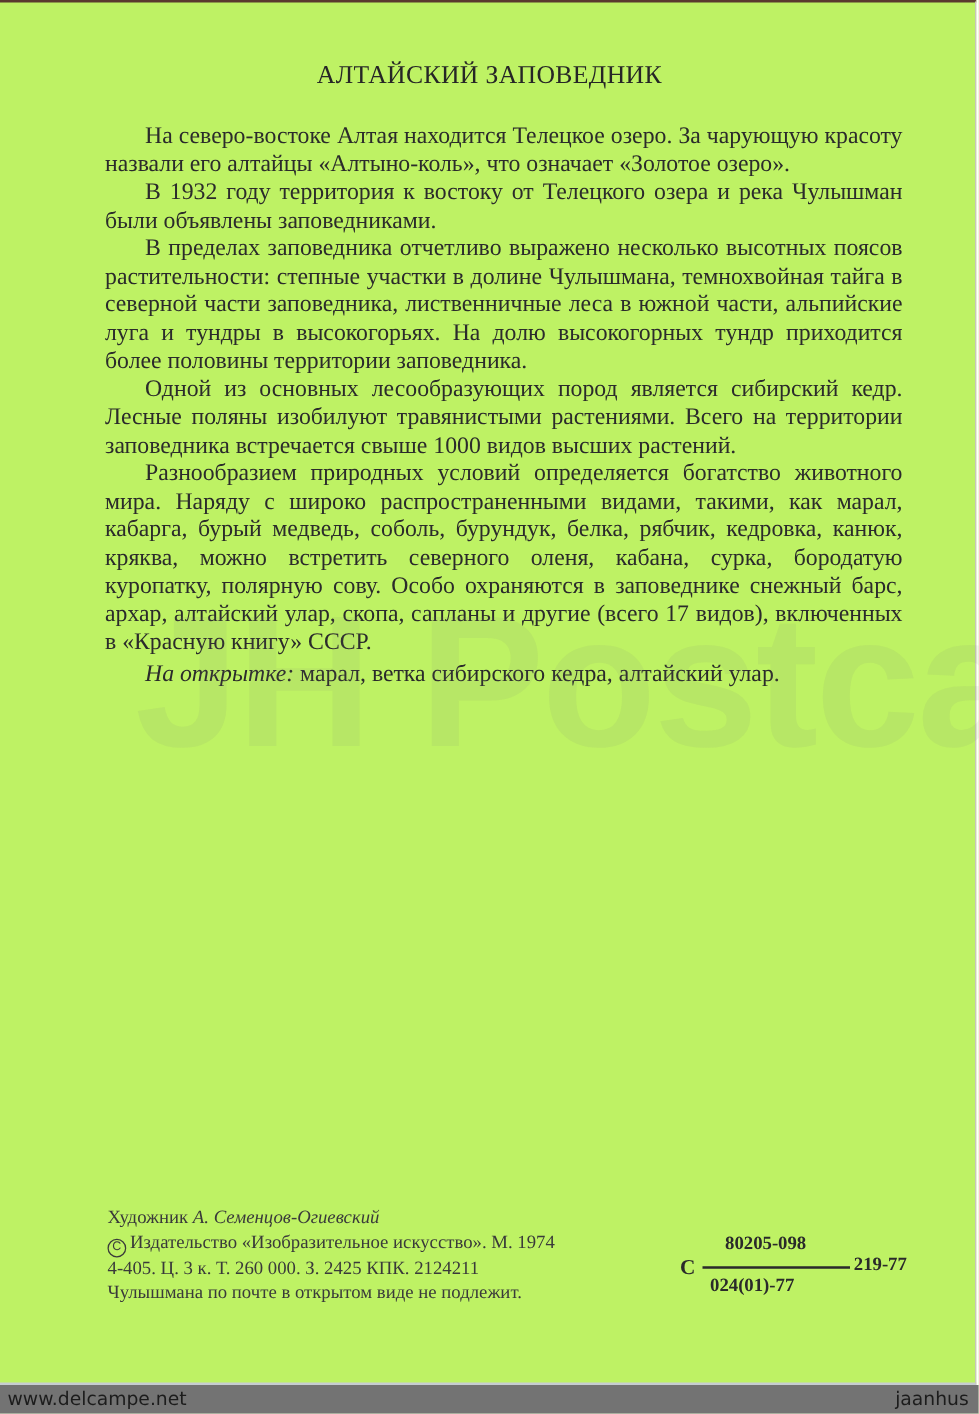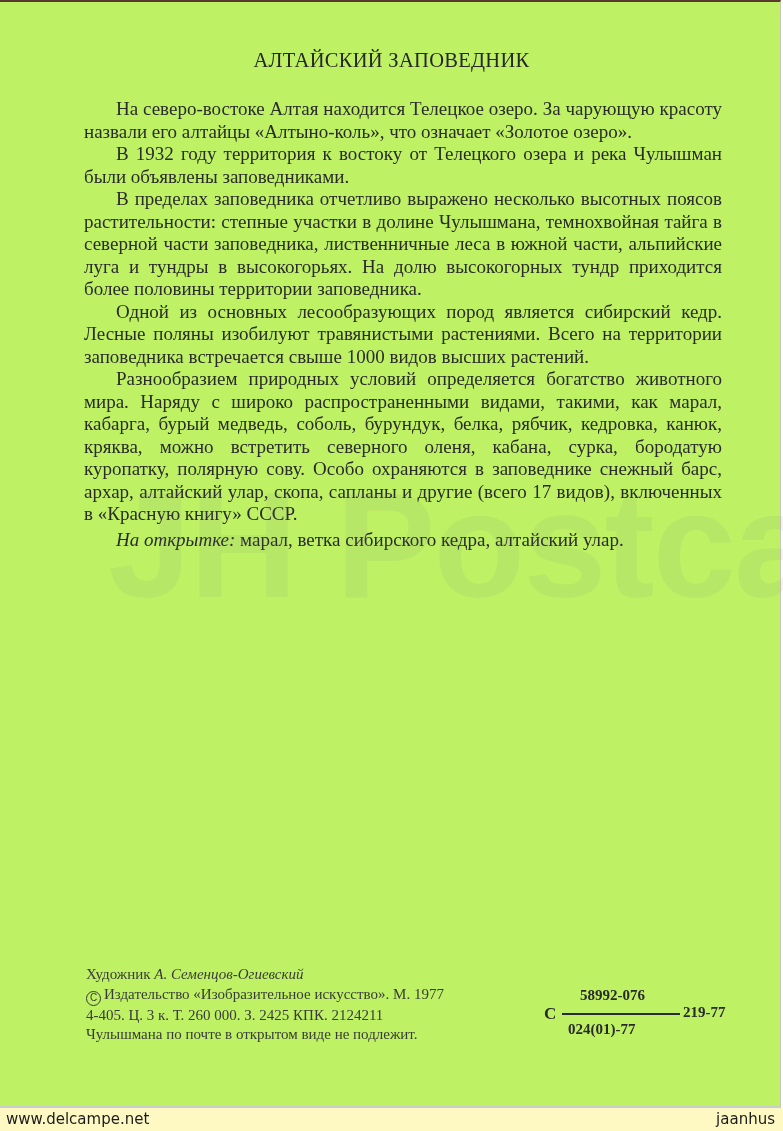--- a/index.html
+++ b/index.html
@@ -137,21 +137,21 @@
       position: absolute;
       left: 139px;
       top: 19px;
     }
     .footer {
       position: absolute;
       left: 0;
       top: 1108px;
       width: 783px;
       height: 23px;
-      background: #fef9c3;
+      background: #737373;
       font-family: "DejaVu Sans", "Liberation Sans", sans-serif;
       font-size: 15px;
       color: #1c1c1c;
     }
     .footer .site {
       position: absolute;
       left: 6px;
       top: 2px;
     }
     .footer .seller {
@@ -174,28 +174,28 @@
     <p class="para">В пределах заповедника отчетливо выражено несколько высотных поясов растительности: степные участки в долине Чулышмана, темнохвойная тайга в северной части заповедни­ка, лиственничные леса в южной части, альпийские луга и тундры в высокогорьях. На долю высокогорных тундр прихо­дится более половины территории заповедника.</p>
     <p class="para">Одной из основных лесообразующих пород является сибир­ский кедр. Лесные поляны изобилуют травянистыми растени­ями. Всего на территории заповедника встречается свыше 1000 видов высших растений.</p>
     <p class="para">Разнообразием природных условий определяется богатство животного мира. Наряду с широко распространенными вида­ми, такими, как марал, кабарга, бурый медведь, соболь, бурун­дук, белка, рябчик, кедровка, канюк, кряква, можно встретить северного оленя, кабана, сурка, бородатую куропатку, поляр­ную сову. Особо охраняются в заповеднике снежный барс, архар, алтайский улар, скопа, сапланы и другие (всего 17 видов), включенных в «Красную книгу» СССР.</p>
     <p class="para caption"><span class="caption-lead">На открытке:</span><span> марал, ветка сибирского кедра, алтайский улар.</span></p>
   </div>
 
   <div class="watermark">JH Postcards</div>
 
   <div class="imprint">
     <div><span>Художник </span><span class="artist-name">А. Семенцов-Огиевский</span></div>
-    <div><span class="copyright-icon">C</span><span>Издательство «Изобразительное искусство». М. 1977</span></div>
+    <div><span class="copyright-icon">C</span><span>Издательство «Изобразительное искусство». М. 1974</span></div>
     <div>4-405. Ц. 3 к. Т. 260 000. З. 2425 КПК. 2124211</div>
     <div>Чулышмана по почте в открытом виде не подлежит.</div>
   </div>
 
   <div class="index-code">
     <span class="prefix">С</span>
-    <span class="numerator">58992-076</span>
+    <span class="numerator">80205-098</span>
     <span class="fraction-line"></span>
     <span class="denominator">024(01)-77</span>
     <span class="suffix">219-77</span>
   </div>
 
 </div>
 
 <div class="footer">
   <span class="site">www.delcampe.net</span>
   <span class="seller">jaanhus</span>

